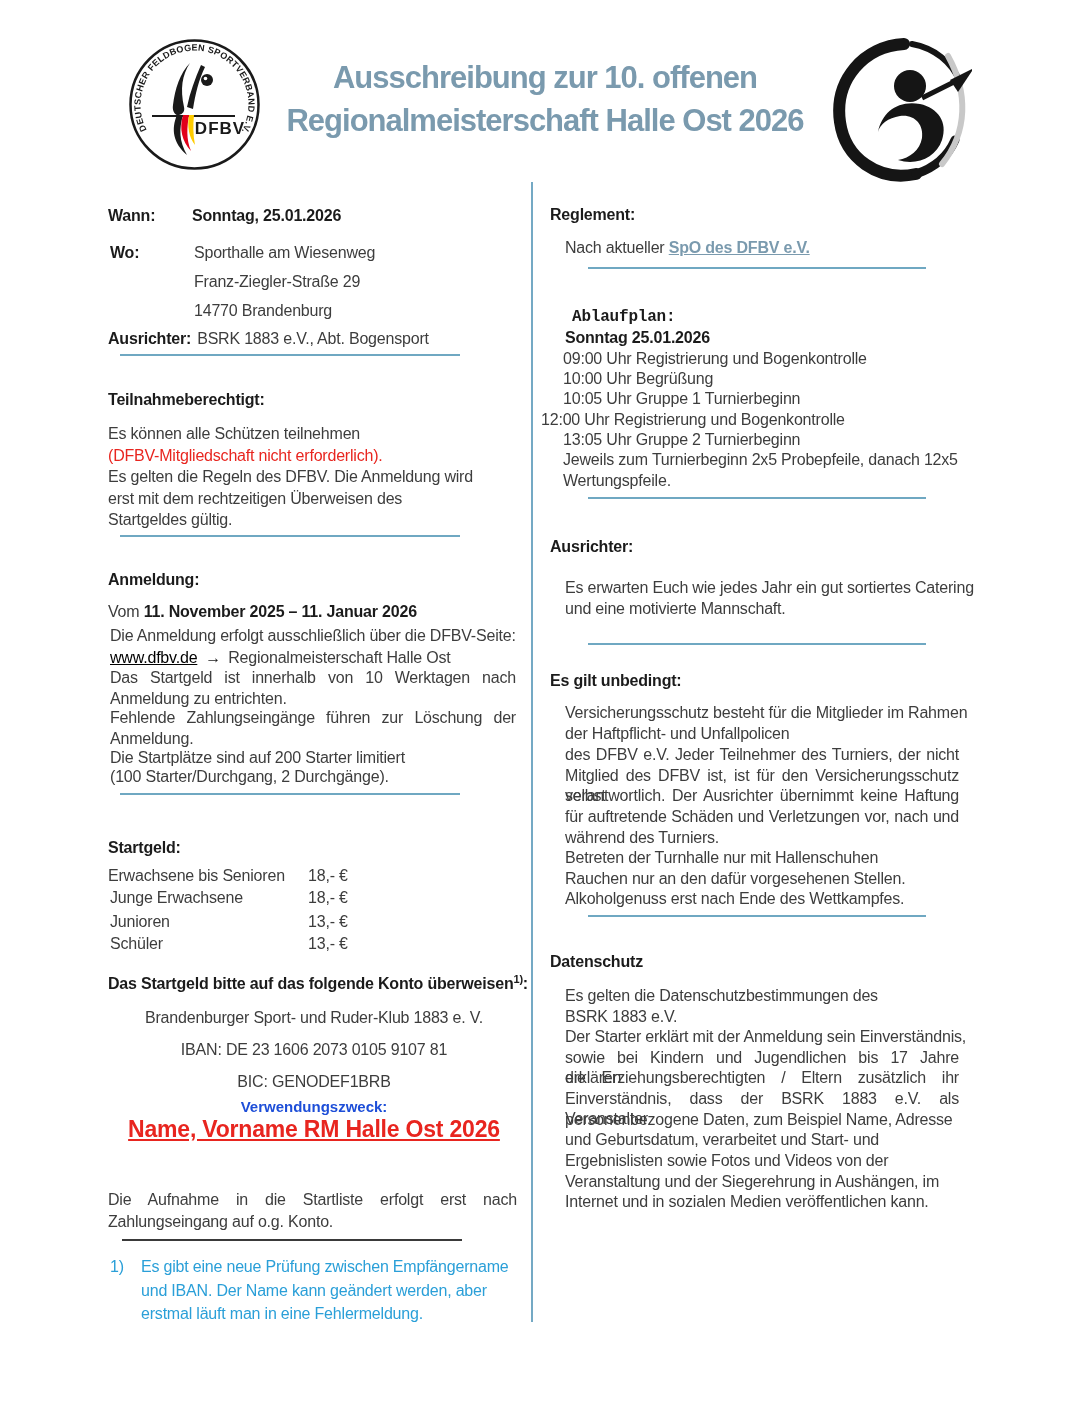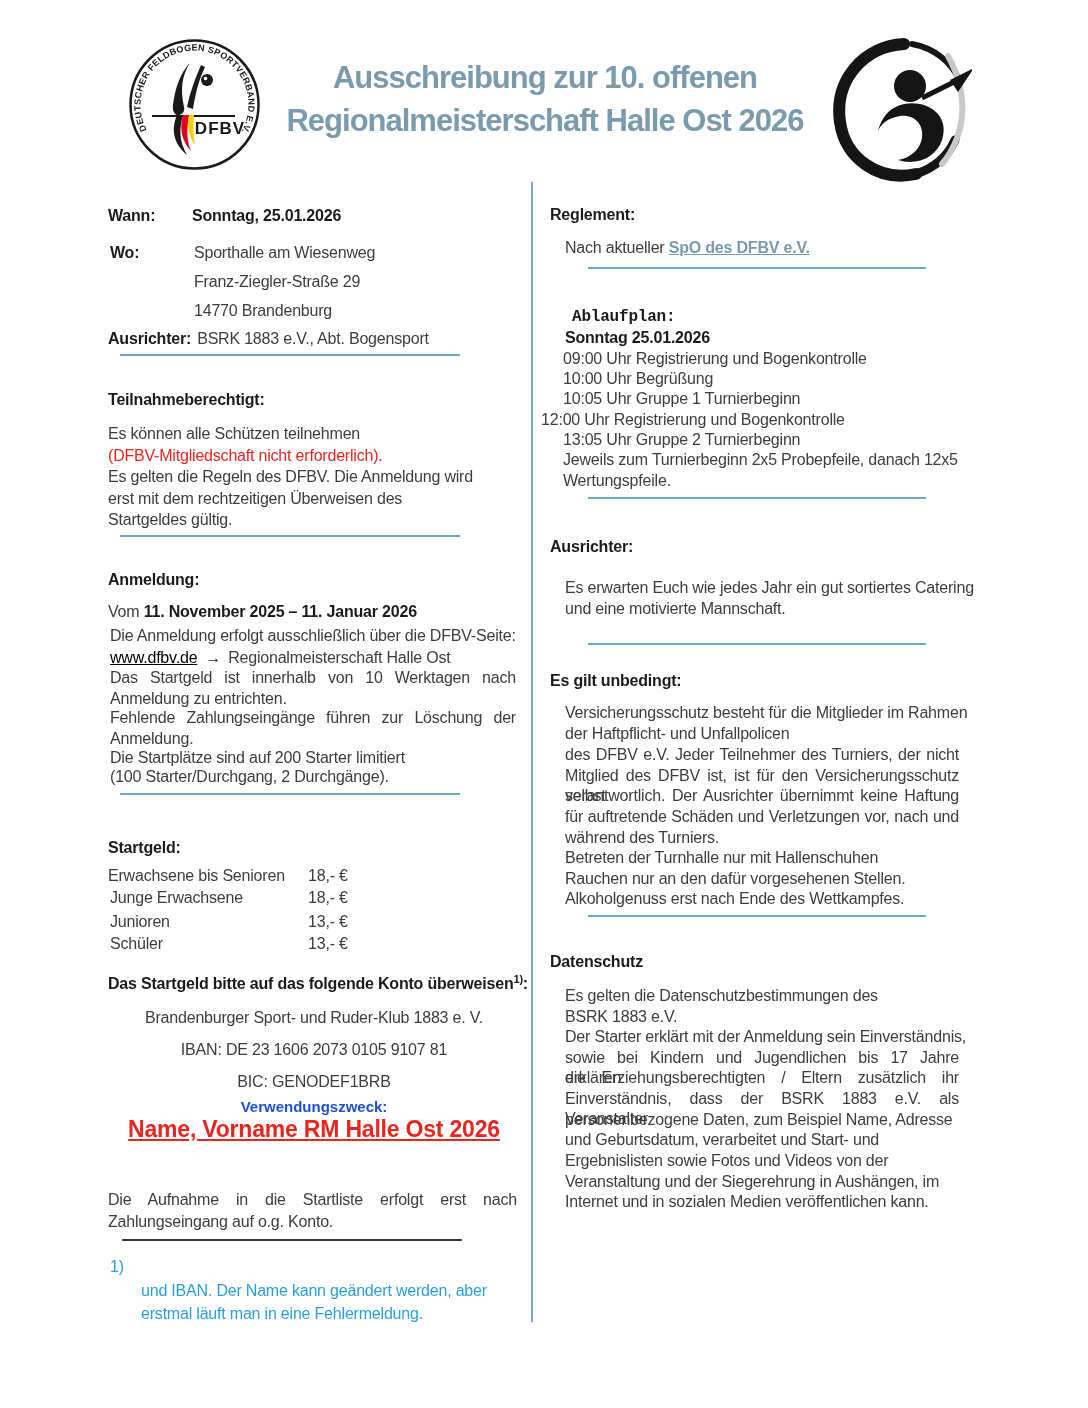--- a/index.html
+++ b/index.html
@@ -121,20 +121,21 @@
   <div class="t ctr" style="left:108px;top:1040px;width:412px;">IBAN: DE 23 1606 2073 0105 9107 81</div>
   <div class="t ctr" style="left:108px;top:1072px;width:412px;">BIC: GENODEF1BRB</div>
   <div class="zweck">Verwendungszweck:</div>
   <div class="bigred">Name, Vorname RM Halle Ost 2026</div>
 
   <div class="t just" style="left:108px;top:1190px;width:409px;">Die Aufnahme in die Startliste erfolgt erst nach</div>
   <div class="t" style="left:108px;top:1212px;">Zahlungseingang auf o.g. Konto.</div>
 
   <div class="dline" style="left:122px;top:1239px;width:340px;"></div>
   <div class="t blue" style="left:110px;top:1257px;">1)</div>
+  <div class="t blue" style="left:141px;top:1257px;">Es gibt eine neue Prüfung zwischen Empfängername</div>
   <div class="t blue" style="left:141px;top:1281px;">und IBAN. Der Name kann geändert werden, aber</div>
   <div class="t blue" style="left:141px;top:1304px;">erstmal läuft man in eine Fehlermeldung.</div>
 
   <div class="t b" style="left:550px;top:205px;">Reglement:</div>
   <div class="t" style="left:565px;top:238px;">
     <span>Nach aktueller </span><span class="slink">SpO des DFBV e.V.</span>
   </div>
   <div class="hline" style="left:588px;top:267px;width:338px;"></div>
 
   <div class="t b" style="left:572px;top:307px;font-family:Liberation Mono, monospace;">Ablaufplan:</div>

